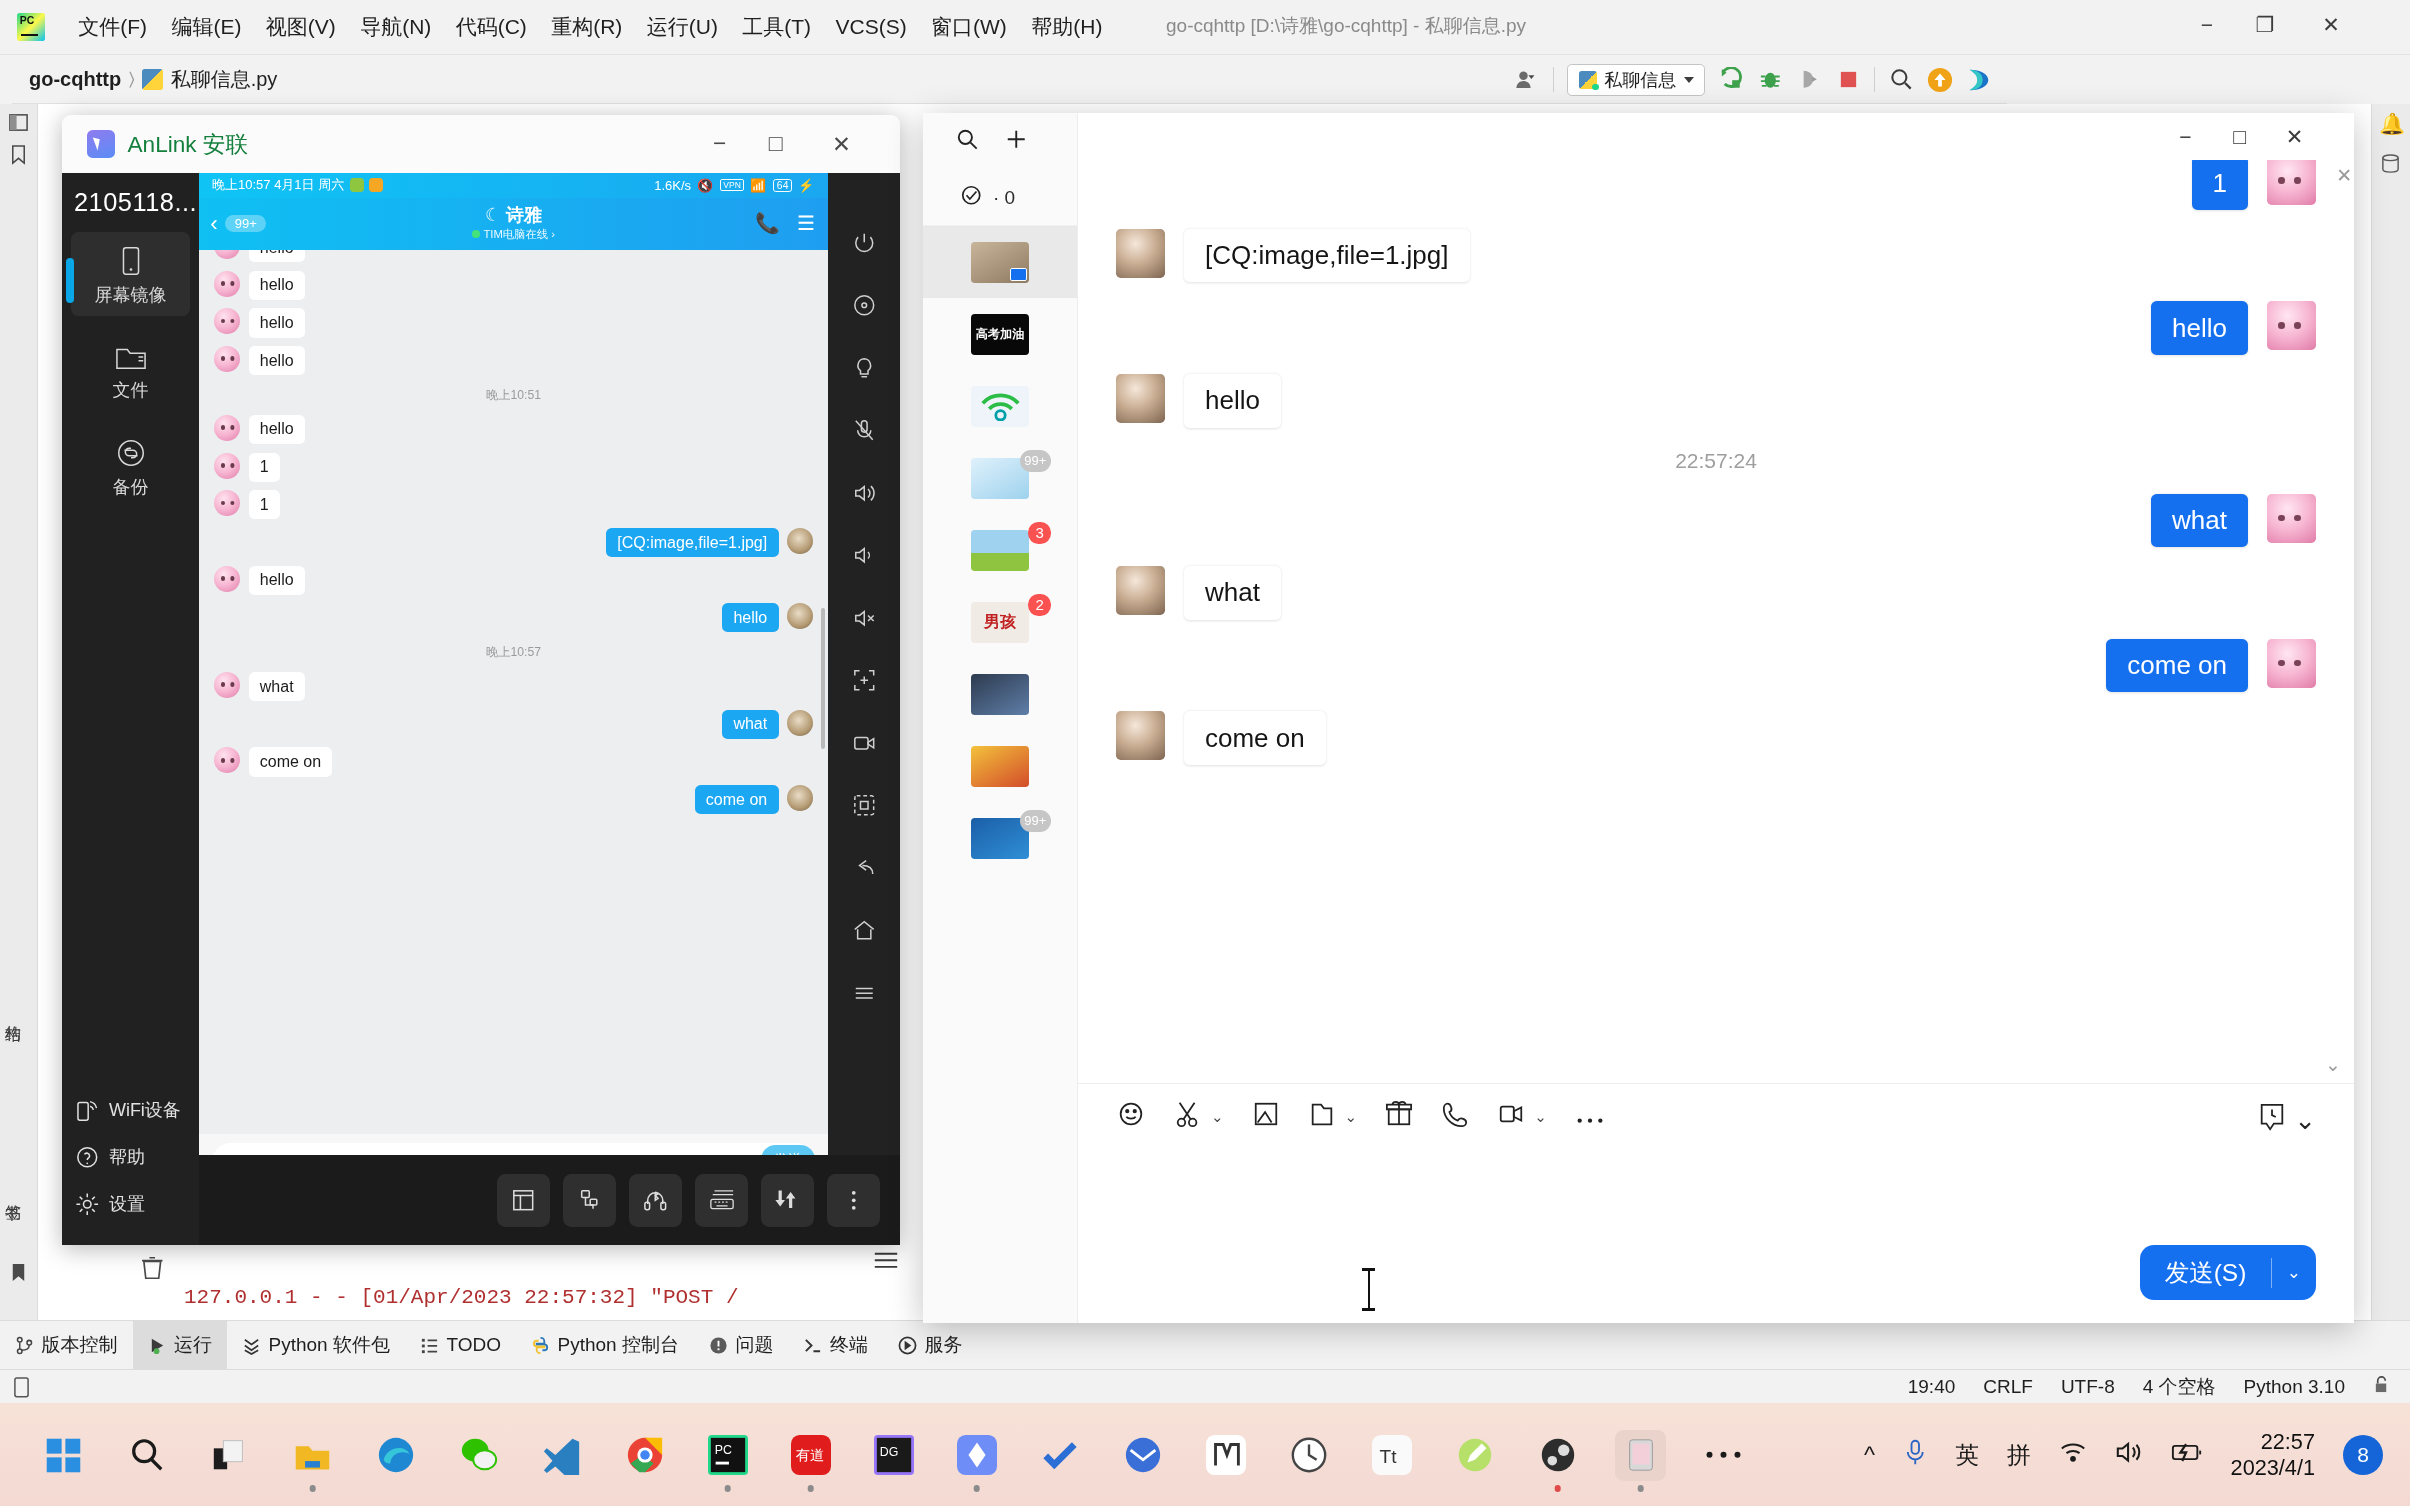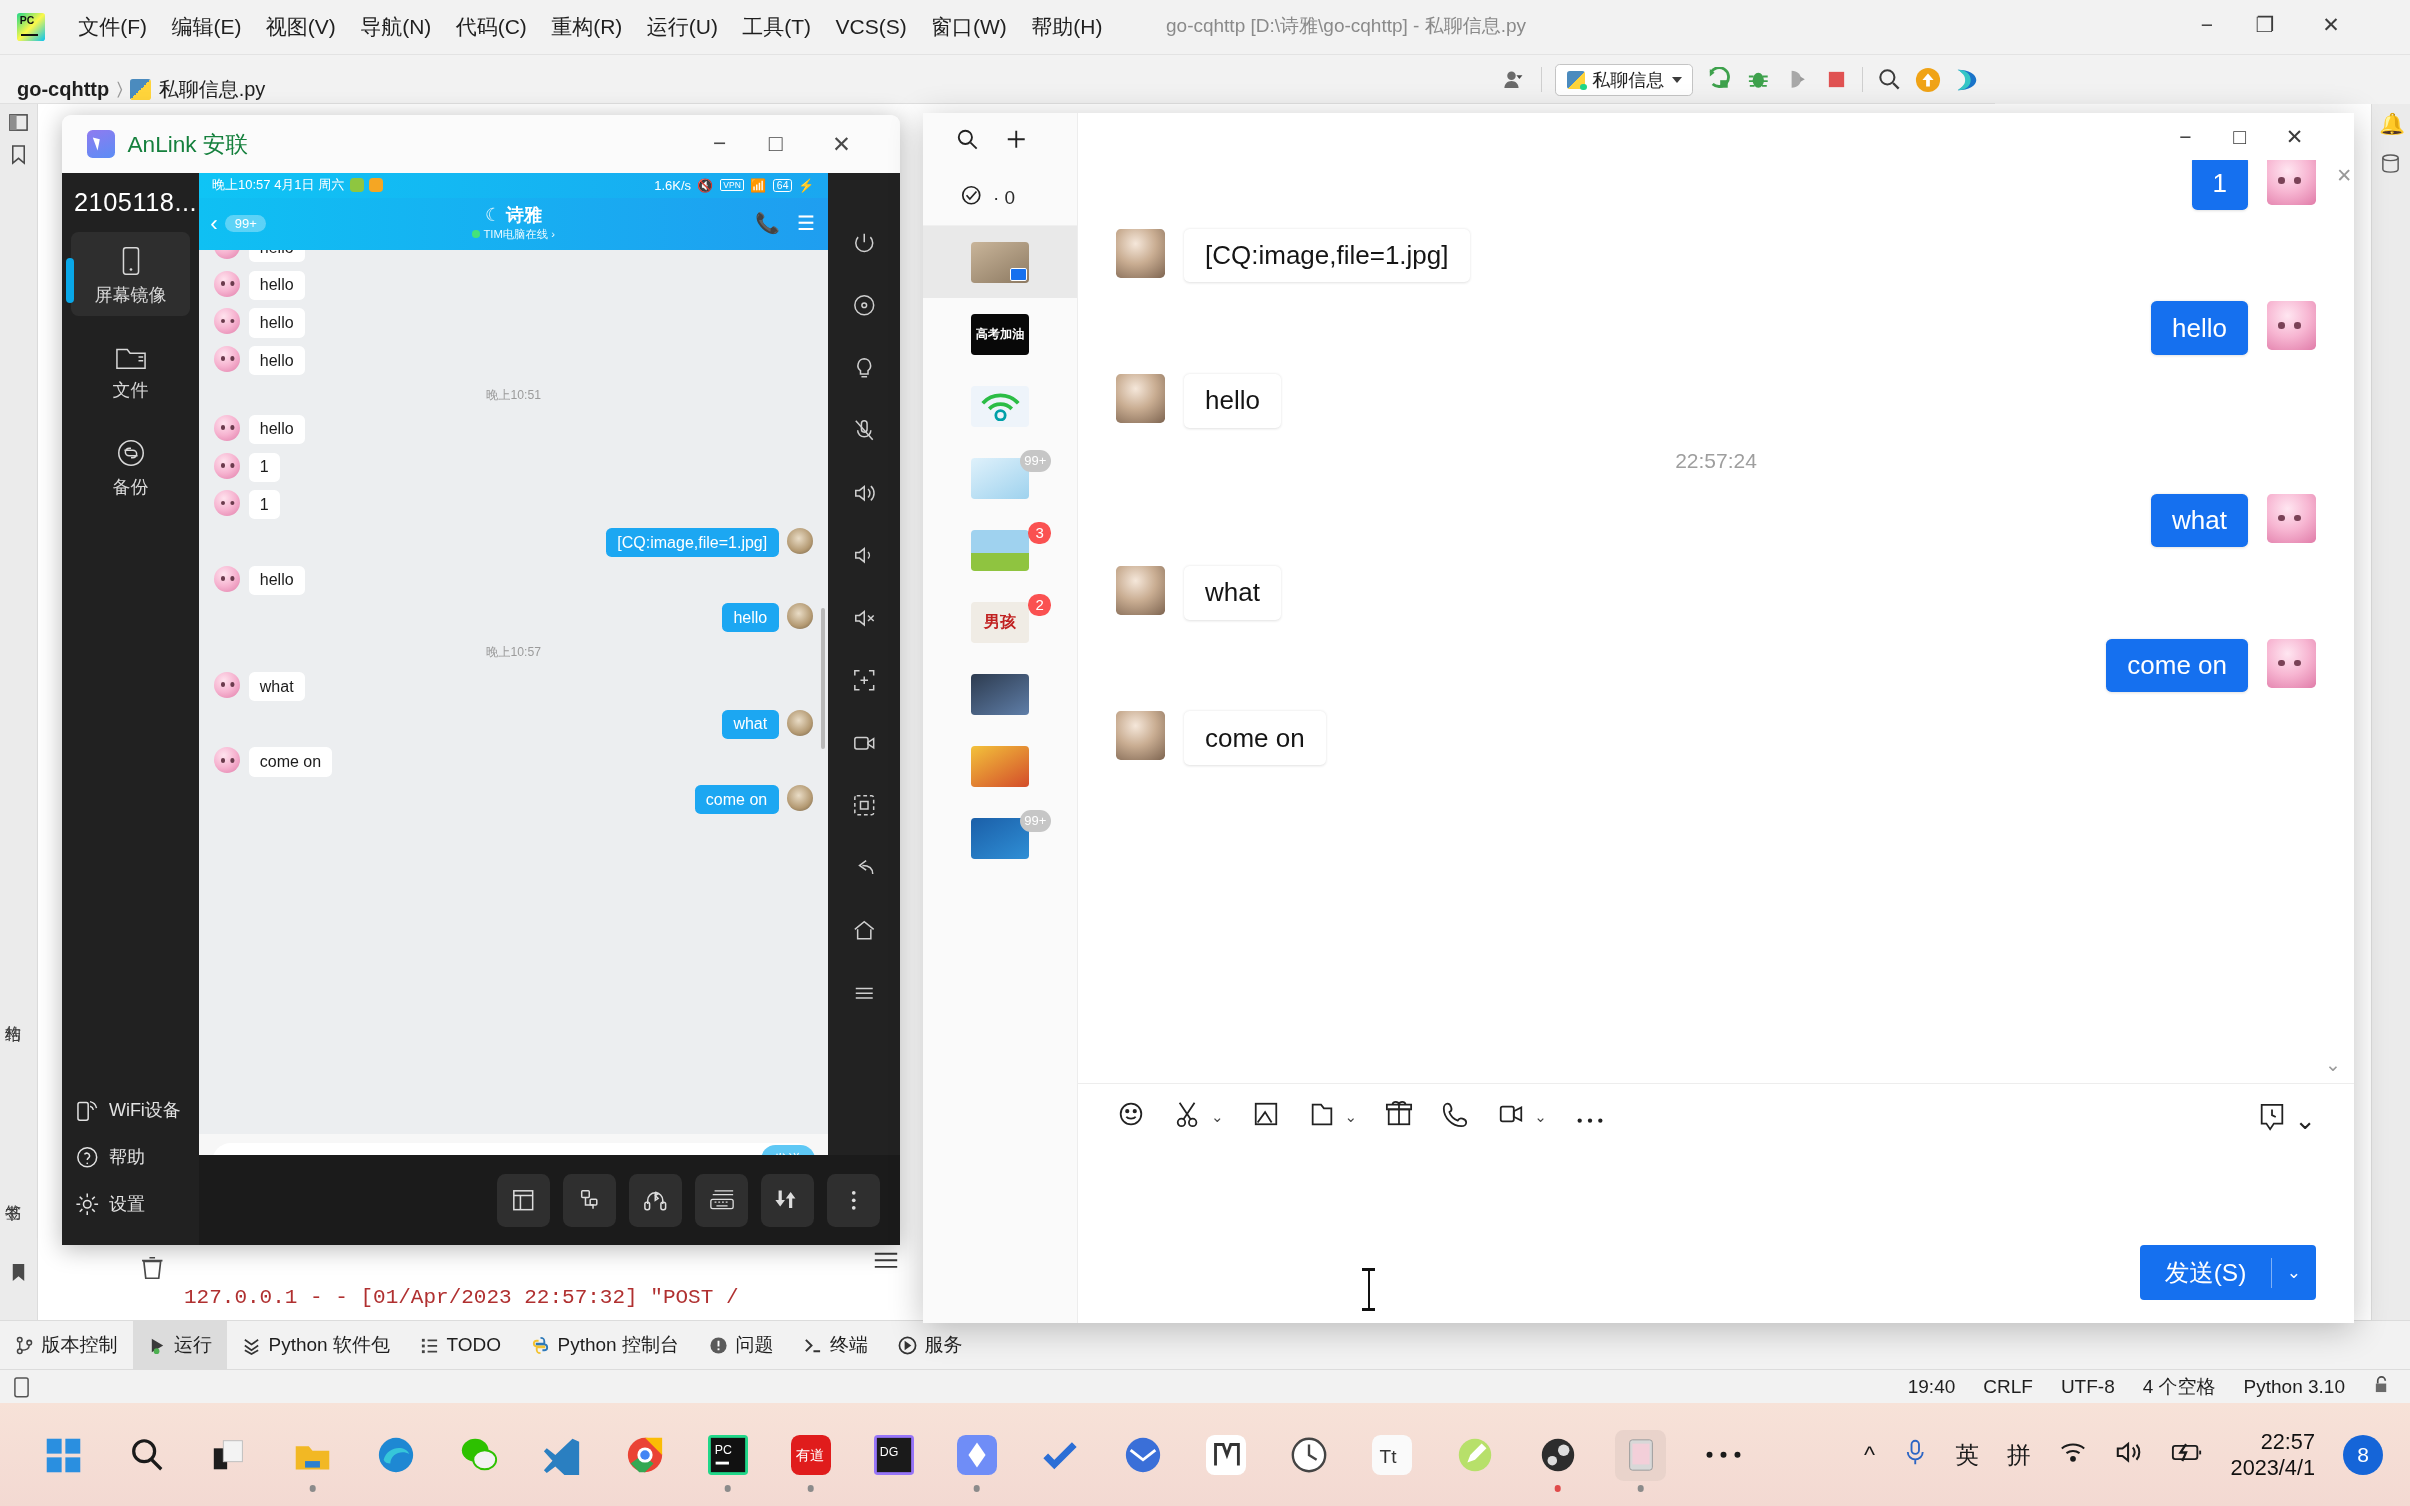--- a/index.html
+++ b/index.html
@@ -23,22 +23,22 @@
              position:relative; }
   #pc-logo:after{content:"PC"; position:absolute; left:2.8px; top:1.9px; font-size:10.4px; font-weight:bold; color:#111;}
   #pc-logo:before{content:""; position:absolute; left:3.8px; bottom:4.7px; width:17px; height:2.8px; background:#111;}
   .menu-item { font-size:21px; color:#1f1f1f; padding:5.6px 12.2px; cursor:default; white-space:nowrap;}
   #win-title { position:absolute; left:1166px; top:13px; font-size:19px; color:#8a8a8a; white-space:nowrap;}
   .wbtn { position:absolute; top:0; width:58px; height:49px; display:flex; align-items:center; justify-content:center;
           font-size:21px; color:#3d3d3d; }
   #wmin{ right:175px; } #wmax{ right:117px; } #wclose{ right:51px; }
 
   
-  #nav-row { position:absolute; left:0; top:55px; width:1995px; height:49px; background:#f2f2f2;
-             display:flex; align-items:flex-end; border-bottom:0.9px solid #e0e0e0;}
+  #nav-row { position:absolute; left:12px; top:55px; width:1995px; height:49px; background:#f2f2f2;
+             display:flex; align-items:center; border-bottom:0.9px solid #e0e0e0;}
   #bc { display:flex; align-items:center; margin-left:17px; gap:7.5px; }
   #bc .proj { font-size:20px; font-weight:bold; color:#1f1f1f;}
   #bc .sep { color:#9a9a9a; font-size:18px;}
   #bc .pyico { width:21px;height:21px;border-radius:2.8px;
      background:linear-gradient(135deg,#4b8bbe 50%, #ffd43b 50%);}
   #bc .fname { font-size:20px; color:#1f1f1f;}
 
   #tb-right { position:absolute; right:15px; top:0; height:49px; display:flex; align-items:center; gap:13px;}
   .tbdiv { width:0.9px; height:24.5px; background:#cfcfcf; }
   #runcfg { display:flex; align-items:center; gap:7.5px; border:0.9px solid #c4c4c4; border-radius:4.7px;
@@ -180,21 +180,21 @@
   .qbub.blue { background:#1570ef; color:#fff; }
   .qm-time { text-align:center; font-size:21px; color:#9e9e9e; margin:21px 0;}
   #qq-edit { height:240px; border-top:0.9px solid #ededed; position:relative; background:#fff;}
   #qq-edit-tools { height:66px; display:flex; align-items:center; gap:28px; padding:0 38px; font-size:26px; color:#252525;}
   #qq-edit-tools .dd { font-size:15px; color:#444; margin-left:-19px;}
   #qq-hist { position:absolute; right:38px; top:17px; display:flex; align-items:center; gap:7.5px; font-size:26px; color:#252525;}
   #qq-caret-cursor { position:absolute; left:290px; top:184px; width:1.9px; height:43px; background:#111;}
   #qq-caret-cursor:before,#qq-caret-cursor:after{content:"";position:absolute;left:-5.6px;width:13px;height:2.8px;background:#111;}
   #qq-caret-cursor:before{top:0;} #qq-caret-cursor:after{bottom:0;}
   #qq-send { position:absolute; right:38px; bottom:22.6px; height:55px; background:#1570ef; color:#fff;
-             border-radius:4px; display:flex; align-items:center; }
+             border-radius:14px; display:flex; align-items:center; }
   #qq-send .lbl { font-size:24.5px; padding:0 24.5px;}
   #qq-send .div { width:0.9px; height:30px; background:rgba(255,255,255,.45);}
   #qq-send .cv { font-size:17px; padding:0 15px;}
   #qq-scroll-dn { position:absolute; right:13px; bottom:7.5px; font-size:19px; color:#9a9a9a;}
 
   
   #taskbar { position:absolute; left:0; bottom:0; width:2411px; height:104px;
              background:linear-gradient(180deg,#f7e2d8,#f3d9d2); display:flex; align-items:center;}
   #tb-icons { display:flex; align-items:center; gap:32px; margin-left:38px;}
   .tbi { width:51px; height:51px; border-radius:8.5px; position:relative; display:flex; align-items:center;

